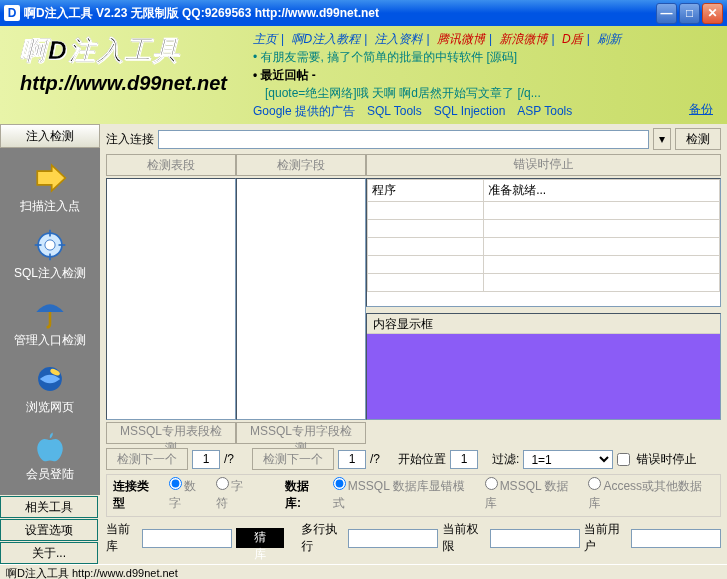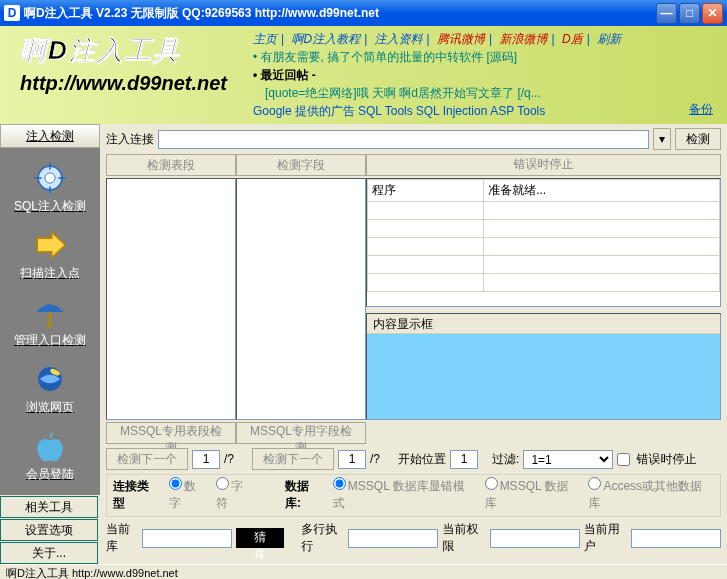--- a/index.html
+++ b/index.html
@@ -18,28 +18,28 @@
 .banner { height: 98px; background: linear-gradient(to right, #e8f4a8 0%, #d8e888 40%, #c8dc68 100%); display: flex; position: relative; overflow: hidden; }
 .banner-left { width: 245px; padding: 7px 0 0 20px; }
 .banner-logo { font-size: 26px; font-weight: bold; font-style: italic; color: #000; -webkit-text-stroke: 0.5px #fff; text-shadow: 1px 1px 0 #fff; letter-spacing: 2px; }
 .banner-url { font-size: 20px; font-style: italic; font-weight: bold; color: #000; margin-top: 4px; }
 .banner-right { flex: 1; padding: 4px 8px; font-size: 12px; line-height: 18px; }
 .banner-right a { text-decoration: none; font-style: italic; }
 .link-row1 a { color: #0050cc; } .link-red { color: #cc0000 !important; }
 .banner-right .sep { color: #0050cc; margin: 0 4px; }
 .teal-row { color: #008080; }
 .recent { color: #000; font-weight: bold; }
-.bottom-links { display: flex; gap: 3px; }
+.bottom-links { display: flex; gap: 12px; }
 .bottom-links span { color: #0050cc; }
 .google-ad { color: #000; }
 .backup-link { position: absolute; right: 14px; bottom: 6px; color: #0050cc; text-decoration: underline; }
 
 
 .main { display: flex; height: 440px; }
-.sidebar { width: 100px; background: #ece9d8; display: flex; flex-direction: column; text-decoration: underline; }
+.sidebar { width: 100px; background: #ece9d8; display: flex; flex-direction: column; }
 .side-header { height: 24px; background: linear-gradient(to bottom, #fff, #e0e0d0); border: 1px solid #aca899; display: flex; align-items: center; justify-content: center; font-size: 12px; }
 .side-body { flex: 1; background: #808080; display: flex; flex-direction: column; align-items: center; padding-top: 8px; gap: 4px; }
 .side-item { width: 90px; display: flex; flex-direction: column; align-items: center; color: #fff; cursor: pointer; padding: 4px 0; }
 .side-item .ico { width: 36px; height: 36px; display: flex; align-items: center; justify-content: center; }
 .side-item .lbl { margin-top: 2px; }
 .side-footer button { width: 98px; height: 22px; background: #ece9d8; border: 1px solid #0f766e; margin-top: 1px; cursor: pointer; }
 
 
 .content { flex: 1; background: #ece9d8; padding: 4px 6px; display: flex; flex-direction: column; gap: 4px; }
 .row { display: flex; align-items: center; gap: 4px; }
@@ -51,21 +51,21 @@
 
 .panels { display: flex; height: 290px; }
 .col { display: flex; flex-direction: column; gap: 2px; }
 .col1 { width: 130px; } .col2 { width: 130px; justify-content: flex-end; } .col3 { flex: 1; }
 .panel-header { height: 22px; border: 1px solid #aca899; background: #ece9d8; display: flex; align-items: center; justify-content: center; color: #888; }
 .listbox { flex: 1; background: #fff; border: 1px inset #7f9db9; overflow-y: auto; }
 .grid { background: #fff; border: 1px inset #7f9db9; height: 130px; overflow: auto; }
 .grid table { width: 100%; border-collapse: collapse; }
 .grid th, .grid td { border: 1px solid #d4d0c8; padding: 2px 4px; text-align: left; height: 18px; background: #fff; }
 .grid th { background: #ece9d8; font-weight: normal; }
-.display-area { background: #7dd3fc; border: 1px inset #7f9db9; height: 108px; margin-top: 4px; }
+.display-area { background: #8b5cf6; border: 1px inset #7f9db9; height: 108px; margin-top: 4px; }
 .display-header { height: 20px; border-bottom: 1px solid #d4d0c8; background: #ece9d8; padding: 2px 6px; }
 
 .small-input { width: 28px; text-align: center; }
 .med-input { width: 90px; }
 fieldset { border: 1px solid #d4d0c8; padding: 2px 6px 4px 6px; }
 fieldset .row { gap: 8px; }
 input[type=radio], input[type=checkbox] { margin-right: 2px; }
 .radio-lbl { color: #888; }
 .black-btn { background: #000; color: #fff; border: 1px solid #000; height: 20px; padding: 0 12px; cursor: pointer; }
 
@@ -116,37 +116,37 @@
 </div>
 
 <div class="main">
 
   <div class="sidebar">
     <div class="side-header">注入检测</div>
     <div class="side-body">
       <div class="side-item">
         <div class="ico">
             <svg viewBox="0 0 40 40">
+              <path d="M5 12 L22 12 L22 5 L38 20 L22 35 L22 28 L5 28 Z" fill="#ffd54a" stroke="#b88900" stroke-width="2"></path>
+            </svg>
+          </div>
+        <div class="lbl">扫描注入点</div>
+      </div>
+      <div class="side-item">
+        <div class="ico">
+            <svg viewBox="0 0 40 40">
               <circle cx="20" cy="20" r="14" fill="#cfe8ff" stroke="#2a6cc0" stroke-width="2"></circle>
               <circle cx="20" cy="20" r="6" fill="#fff" stroke="#2a6cc0"></circle>
               <line x1="20" y1="2" x2="20" y2="10" stroke="#2a6cc0" stroke-width="2"></line>
               <line x1="20" y1="30" x2="20" y2="38" stroke="#2a6cc0" stroke-width="2"></line>
               <line x1="2" y1="20" x2="10" y2="20" stroke="#2a6cc0" stroke-width="2"></line>
               <line x1="30" y1="20" x2="38" y2="20" stroke="#2a6cc0" stroke-width="2"></line>
             </svg>
           </div>
         <div class="lbl">SQL注入检测</div>
-      </div>
-      <div class="side-item">
-        <div class="ico">
-            <svg viewBox="0 0 40 40">
-              <path d="M5 12 L22 12 L22 5 L38 20 L22 35 L22 28 L5 28 Z" fill="#ffd54a" stroke="#b88900" stroke-width="2"></path>
-            </svg>
-          </div>
-        <div class="lbl">扫描注入点</div>
       </div>
       <div class="side-item">
         <div class="ico">
             <svg viewBox="0 0 40 40">
               <path d="M4 20 Q20 2 36 20 Z" fill="#2a6cc0"></path>
               <line x1="20" y1="20" x2="20" y2="34" stroke="#b88900" stroke-width="3"></line>
               <path d="M20 34 Q20 38 16 38" fill="none" stroke="#b88900" stroke-width="3"></path>
             </svg>
           </div>
         <div class="lbl">管理入口检测</div>

